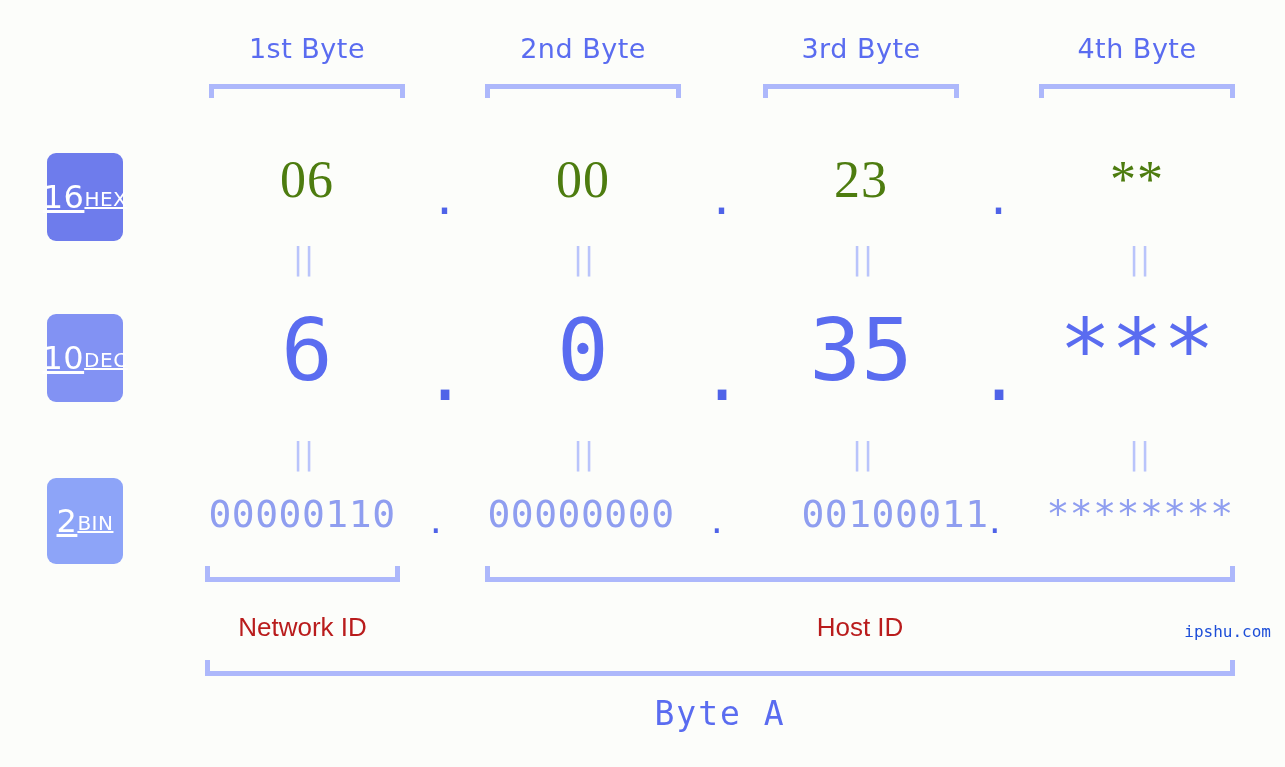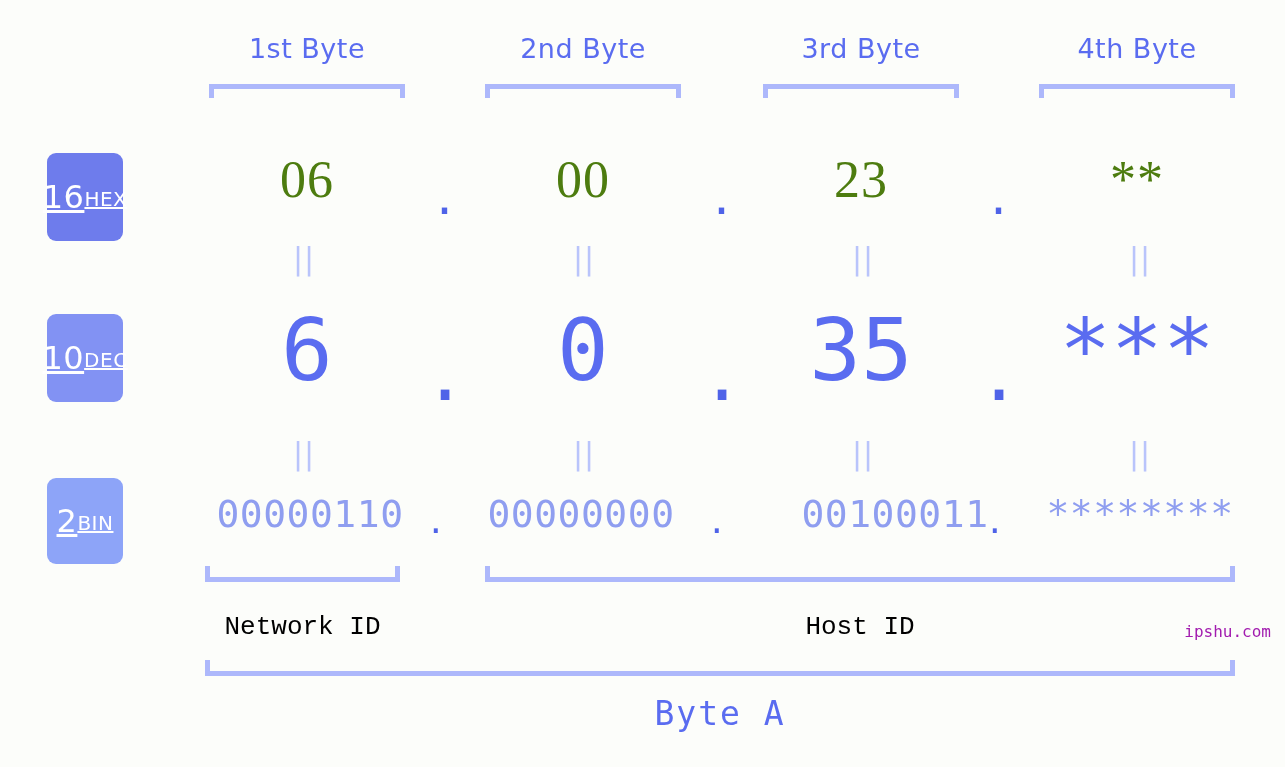--- a/index.html
+++ b/index.html
@@ -139,39 +139,39 @@
     line-height: 26px;
     text-align: center;
     font-family: "DejaVu Sans", sans-serif;
     letter-spacing: 1px;
   }
 
   
   .section-label {
     position: absolute;
     text-align: center;
-    color: #000000;
-    font-family: Liberation Mono, monospace;
+    color: #b91c1c;
+    font-family: Liberation Sans, sans-serif;
     font-size: 26px;
     white-space: nowrap;
   }
   #class-label {
     position: absolute;
     text-align: center;
     color: #5a6cf0;
     font-family: "DejaVu Sans Mono", monospace;
     font-size: 33px;
     letter-spacing: 2px;
     white-space: nowrap;
   }
   #watermark {
     position: absolute;
     right: 14px;
     bottom: 22px;
-    color: #a21caf;
+    color: #1d4ed8;
     font-family: "DejaVu Sans Mono", monospace;
     font-size: 16px;
     letter-spacing: 0px;
   }
 </style>
 </head>
 <body>
 
 <div id="canvas">
 
@@ -222,21 +222,21 @@
     <div class="val sep" style="left:959px; width:80px;">.</div>
     <div class="val" style="left:1039px; width:196px;">***</div>
   </div>
 
   <div class="eqmark" style="left:293px; top:441px;">||</div>
   <div class="eqmark" style="left:573px; top:441px;">||</div>
   <div class="eqmark" style="left:852px; top:441px;">||</div>
   <div class="eqmark" style="left:1129px; top:441px;">||</div>
 
   <div class="bin-row">
-    <div class="val" style="left:210px; width:200px;">00000110</div>
+    <div class="val" style="left:202px; width:200px;">00000110</div>
     <div class="val sep" style="left:402px; width:68px;">.</div>
     <div class="val" style="left:481px; width:200px;">00000000</div>
     <div class="val sep" style="left:683px; width:68px;">.</div>
     <div class="val" style="left:795px; width:200px;">00100011</div>
     <div class="val sep" style="left:961px; width:68px;">.</div>
     <div class="val" style="left:1040px; width:200px;">********</div>
   </div>
 
   <div class="bracket-bottom" style="left:205px; top:566px; width:195px;"></div>
   <div class="bracket-bottom" style="left:485px; top:566px; width:750px;"></div>

